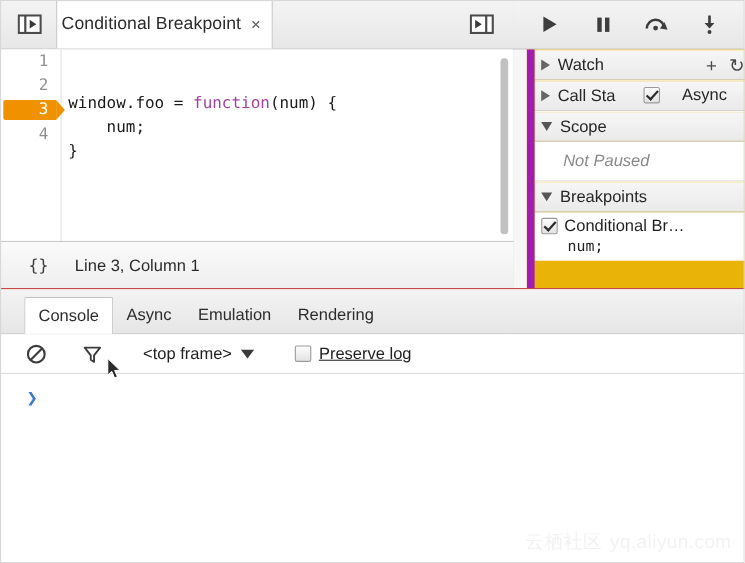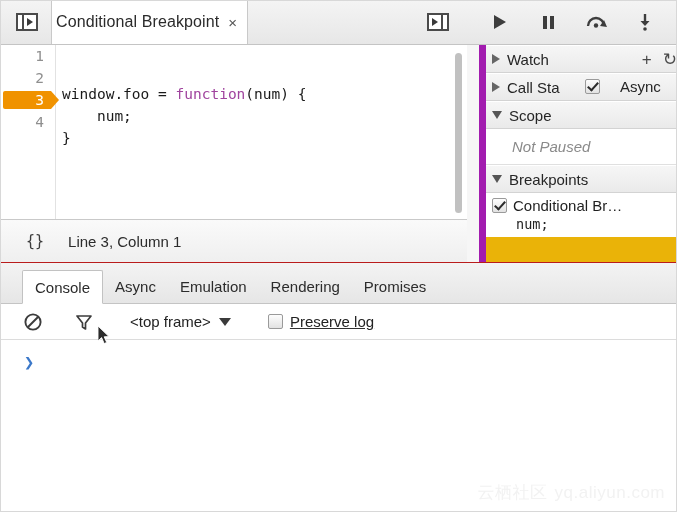--- a/index.html
+++ b/index.html
@@ -653,23 +653,20 @@
       </div>
       <div class="dtab">
         <span>Async</span>
       </div>
       <div class="dtab">
         <span>Emulation</span>
       </div>
       <div class="dtab">
         <span>Rendering</span>
       </div>
-      <div class="dtab">
-        <span>Promises</span>
-      </div>
     </div>
 
     <div class="console-toolbar">
       <div class="ct-icon">
         <svg width="20" height="20" viewBox="0 0 20 20">
           <circle cx="10" cy="10" r="7.6" fill="none" stroke="#3c3c3c" stroke-width="1.9"></circle>
           <line x1="5" y1="15" x2="15" y2="5" stroke="#3c3c3c" stroke-width="1.9"></line>
         </svg>
       </div>
       <div class="ct-icon">

